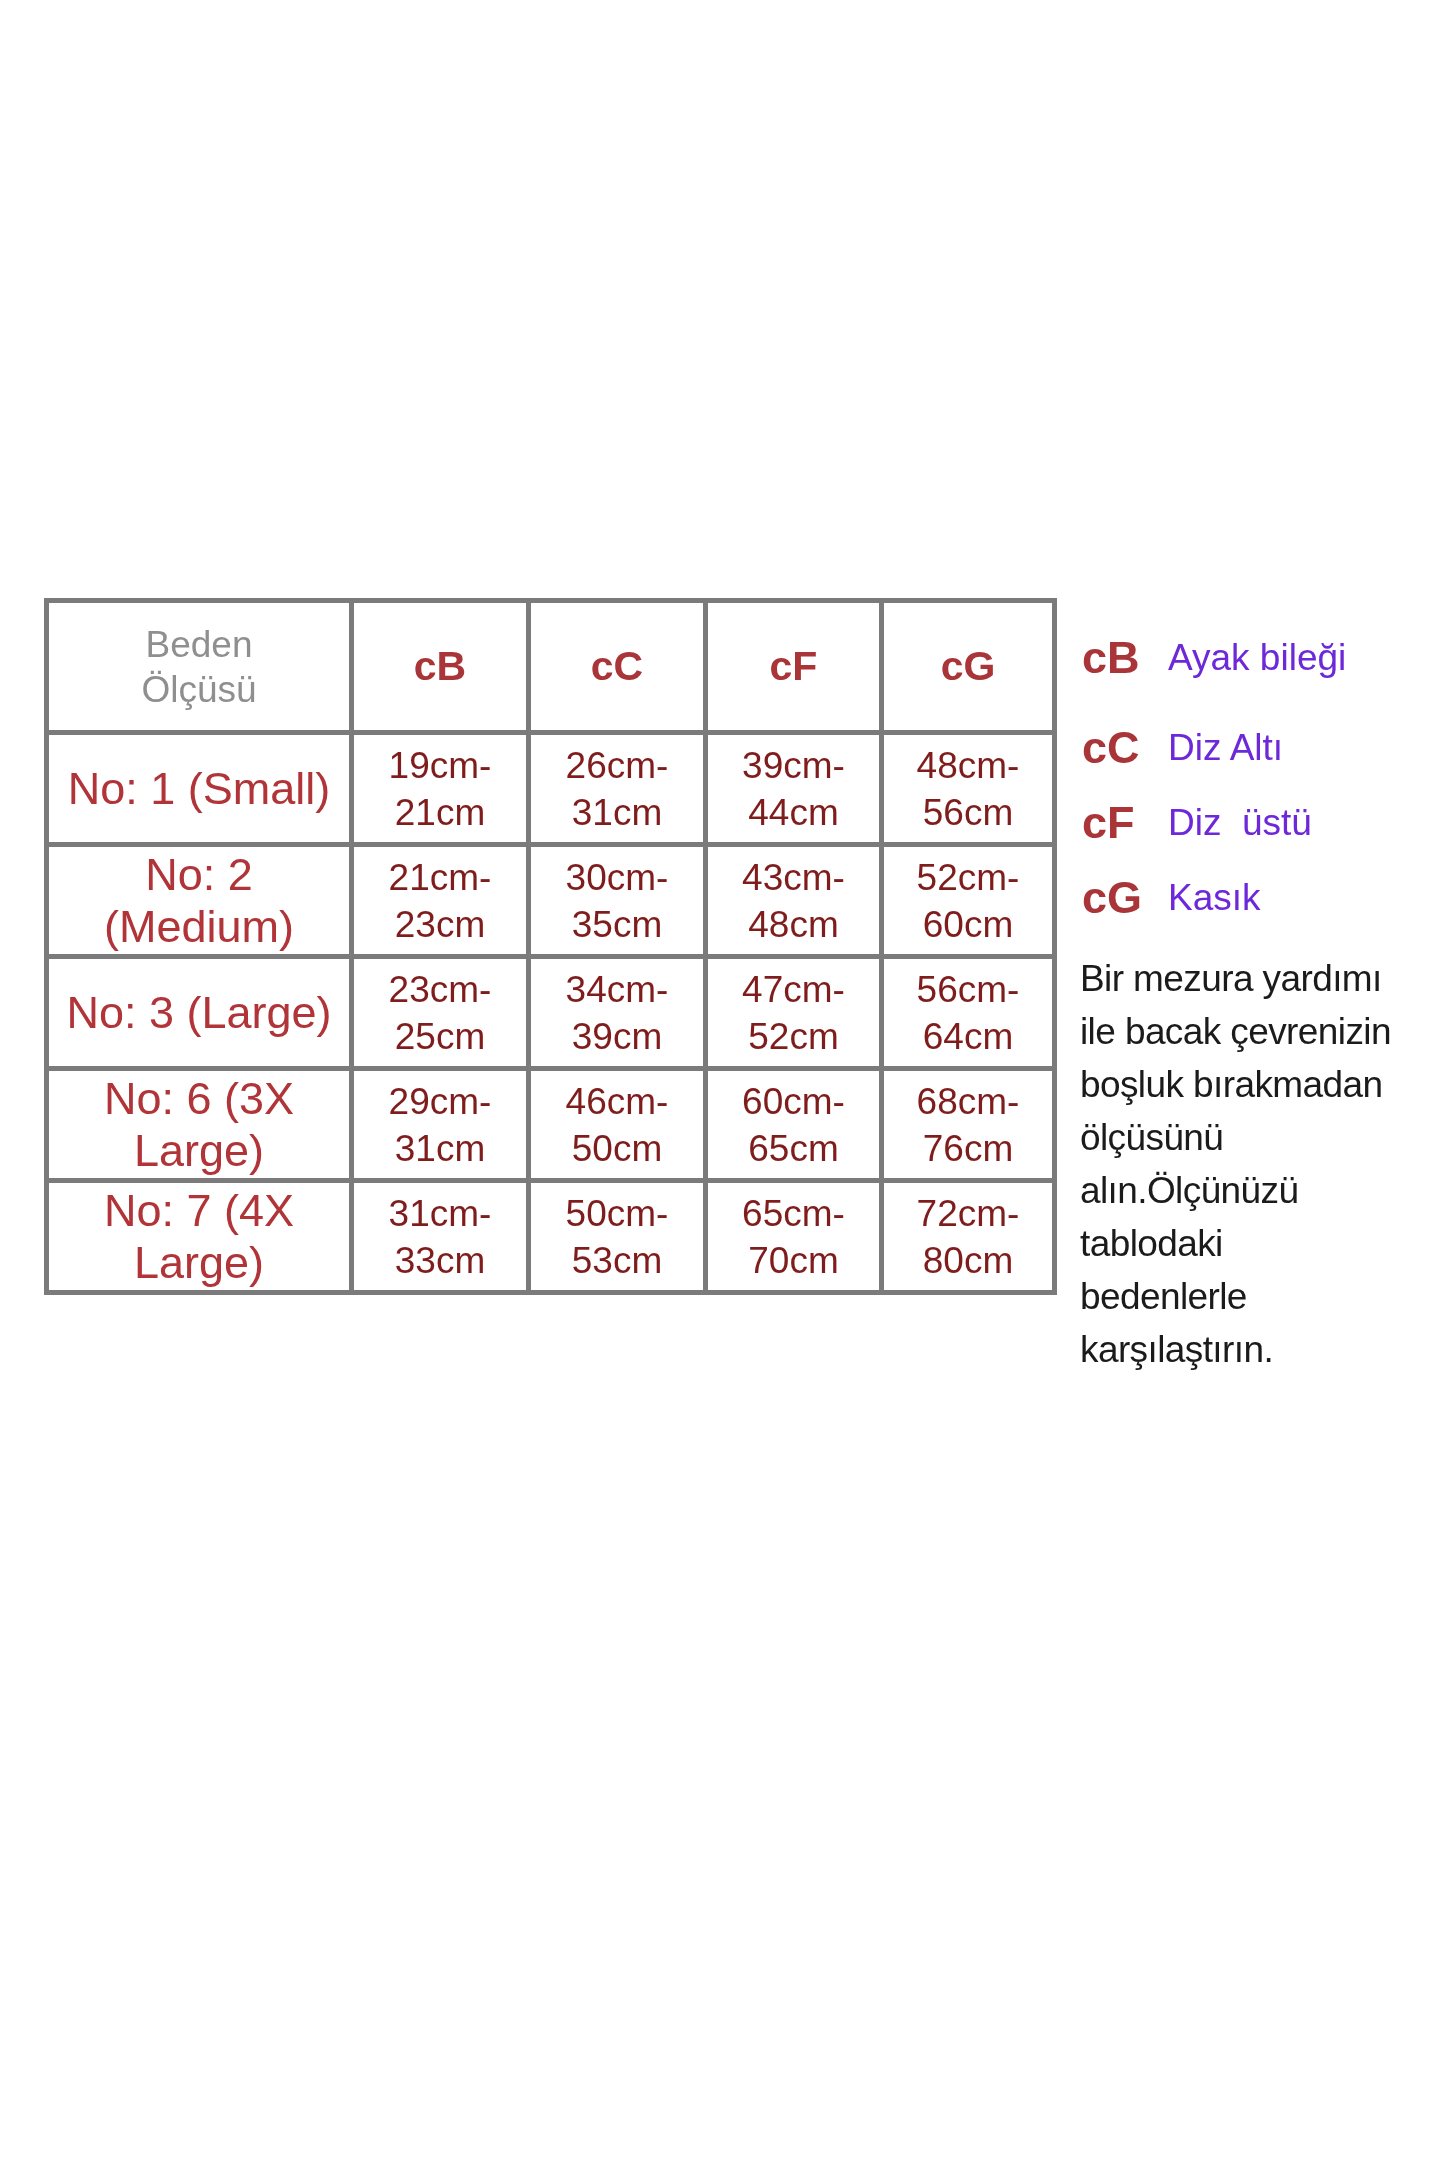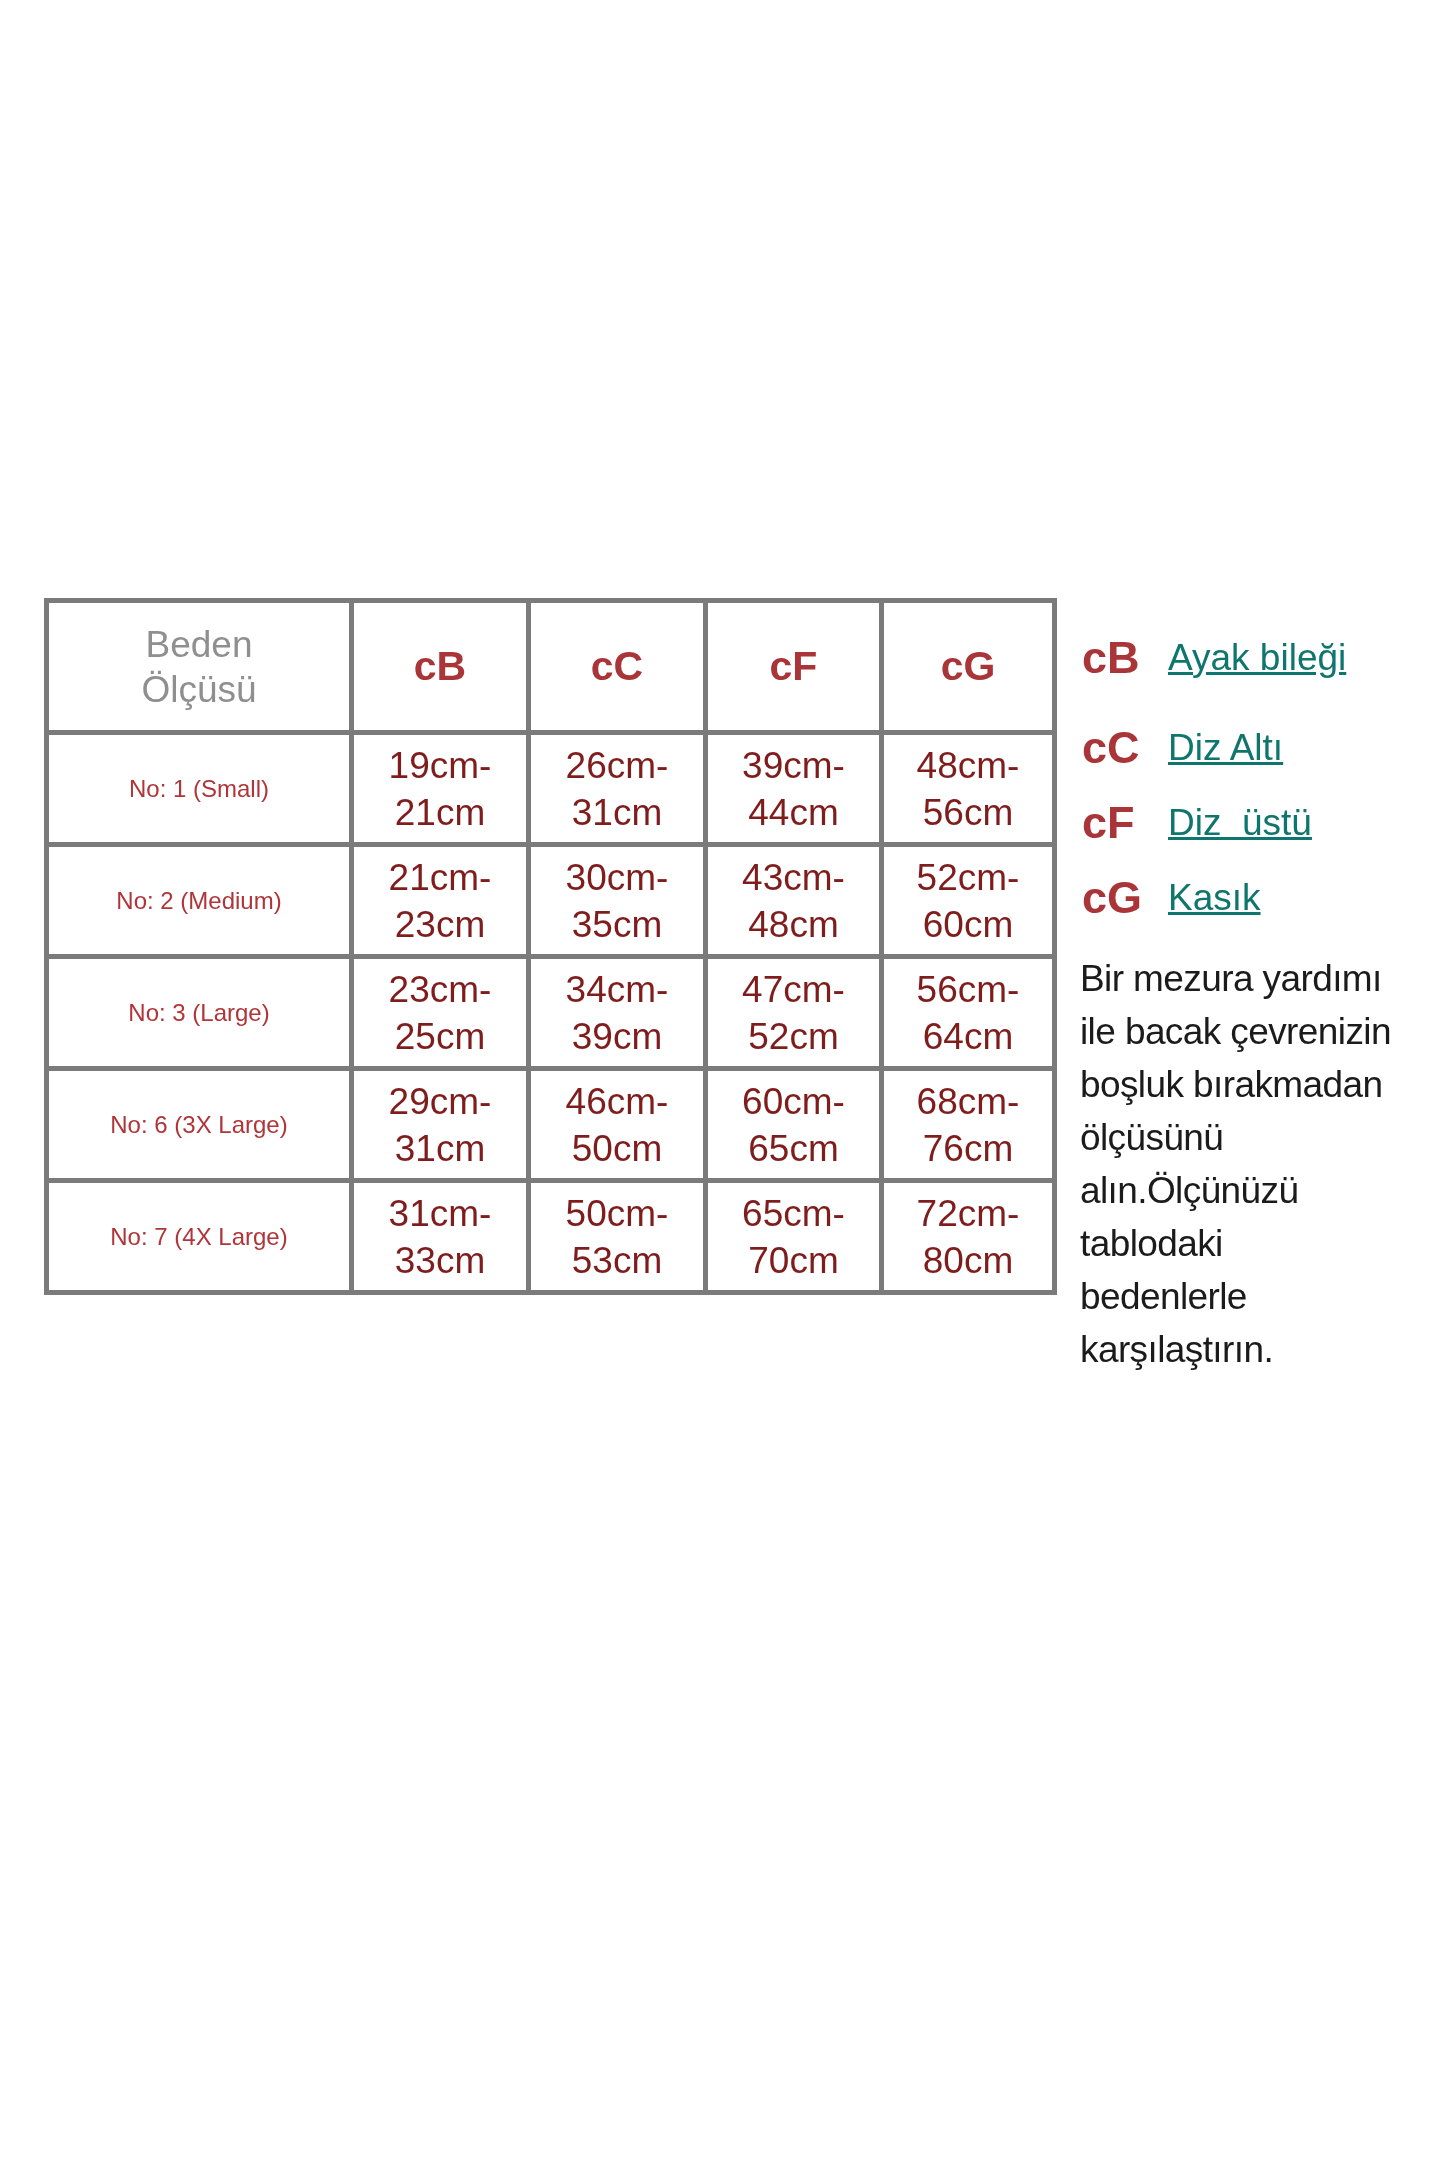--- a/index.html
+++ b/index.html
@@ -14,29 +14,29 @@
     border-collapse:collapse; table-layout:fixed;
   }
   .size-table th, .size-table td {
     border:5px solid #7b7b7b; padding:0;
     text-align:center; vertical-align:middle; white-space:pre-wrap;
   }
   tr.header-row  { height:132px; }
   tr.data-row    { height:112px; }
   .corner-header { color:#8f8f8f; font-size:37px; font-weight:400; line-height:45px; }
   .col-header    { color:#a93538; font-size:41px; font-weight:700; }
-  .row-label     { color:#b03438; font-size:24px; font-weight:400; }
+  .row-label     { color:#b03438; font-size:45px; font-weight:400; }
   .size-cell     { color:#7f1d1d; font-size:37px; line-height:47px; }
 
   
   .legend { position:absolute; left:1082px; top:620px; width:370px; }
   .legend-item { display:flex; align-items:center; height:75px; }
   .legend-item:first-child { margin-bottom:15px; }
   .legend-code  { flex:0 0 86px; color:#a93538; font-size:45px; font-weight:700; }
-  .legend-label { color:#0f766e; font-size:37px; white-space:pre-wrap;text-decoration:underline; }
+  .legend-label { color:#6d28d9; font-size:37px; white-space:pre-wrap; }
 
   
   .note {
     position:absolute; left:1080px; top:952px; width:388px;
     color:#1b1b1b; font-size:37px; line-height:53px; letter-spacing:-0.6px;
     white-space:pre-wrap;
   }
 </style>
 </head>
 <body>

